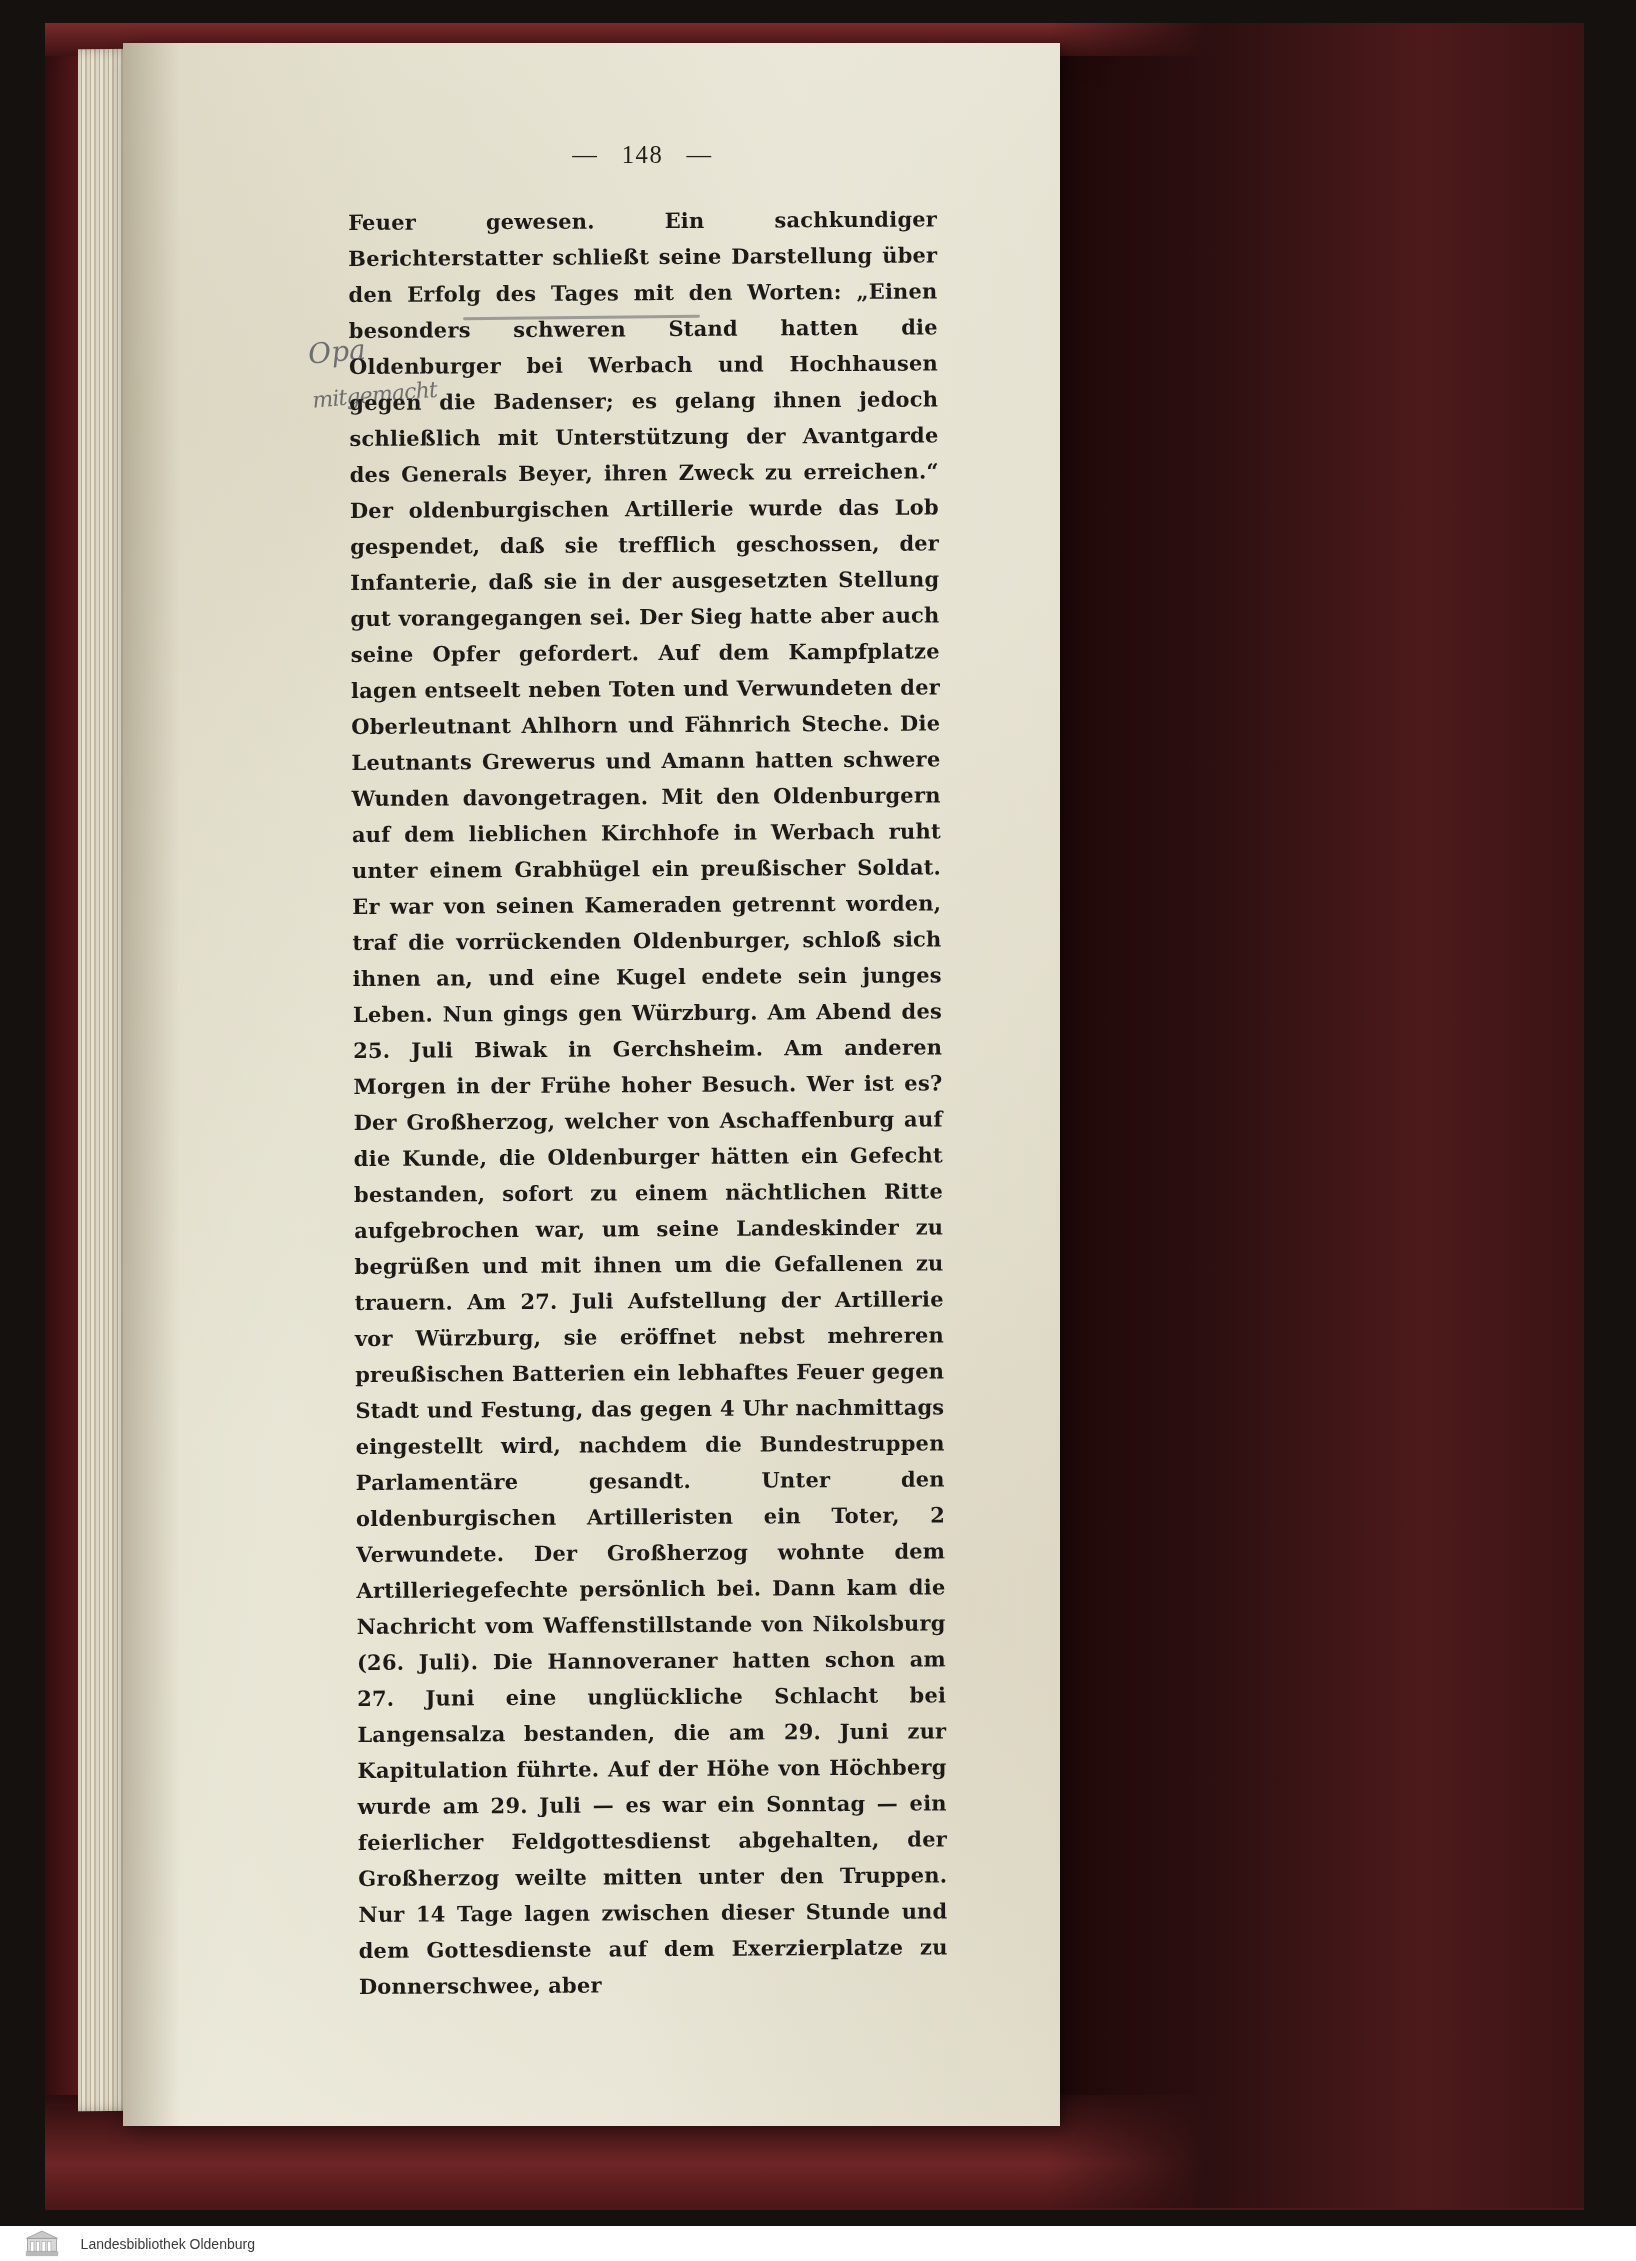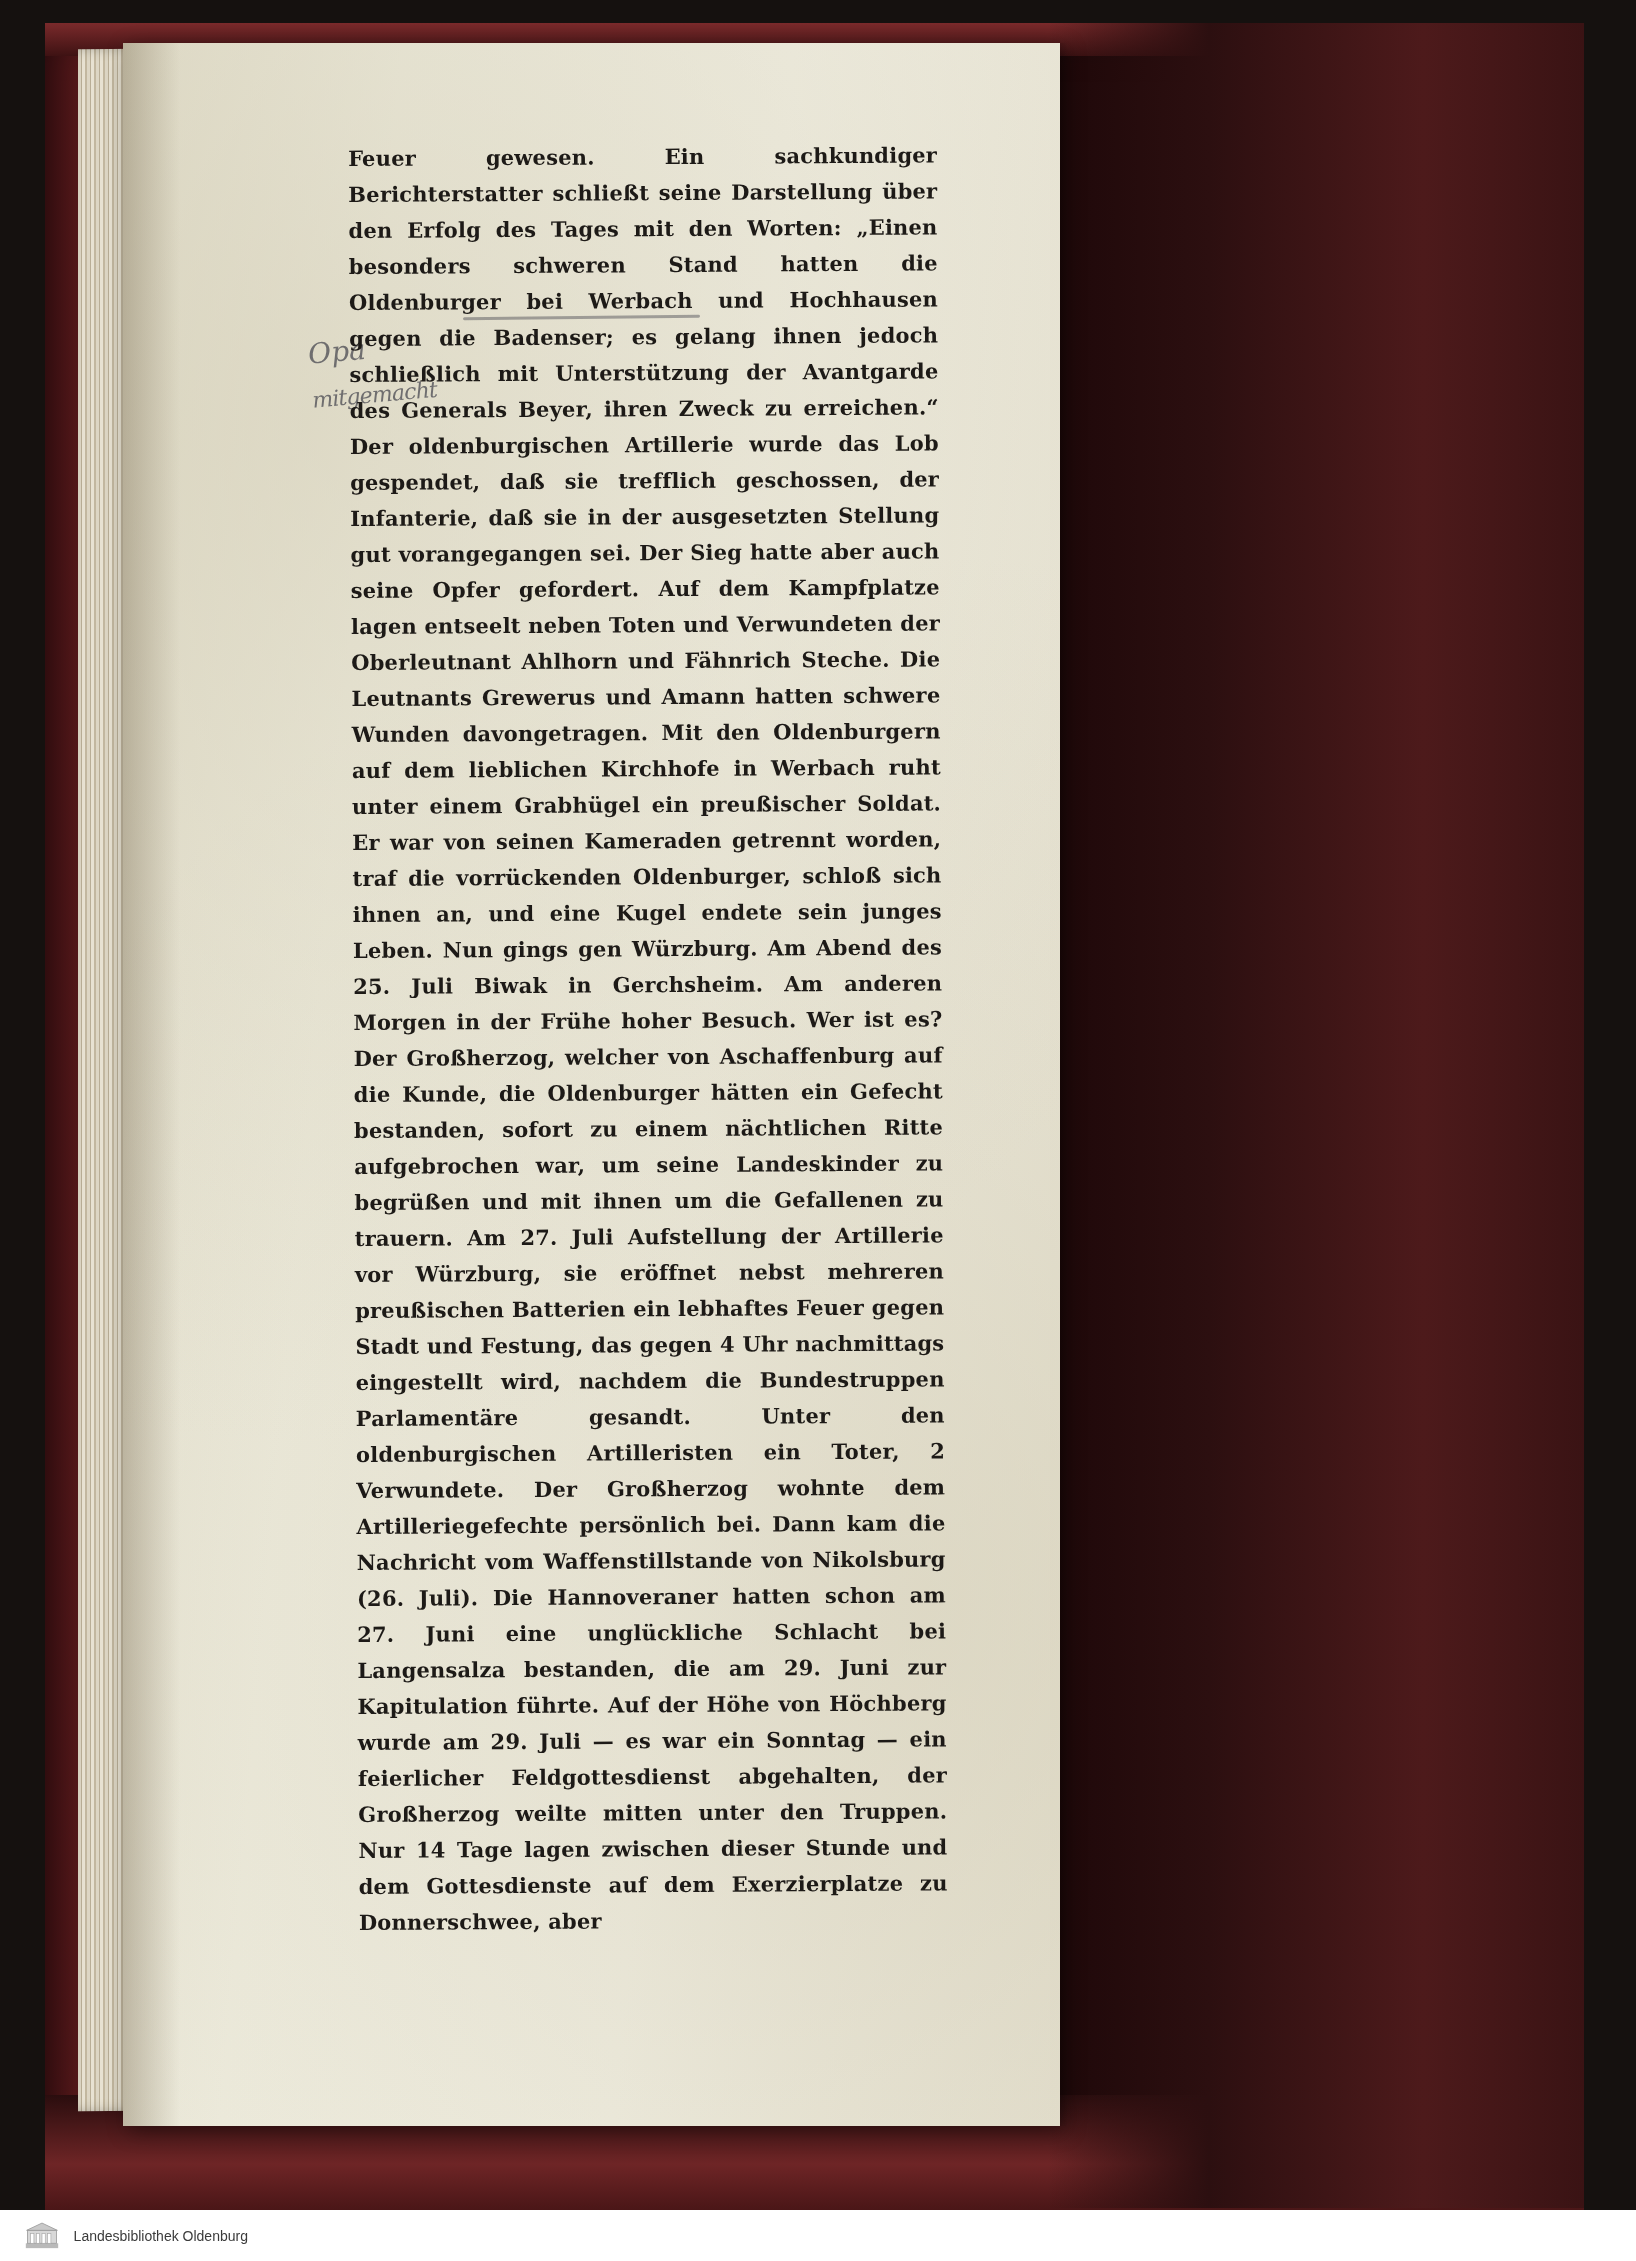--- a/index.html
+++ b/index.html
@@ -174,25 +174,25 @@
     transform: rotate(-0.6deg);
     border-radius: 1.6px;
   }
 
   
   .footer-bar {
     position: absolute;
     left: 0;
     bottom: 0;
     width: 1637px;
-    height: 51px;
+    height: 35px;
     background: #ffffff;
     display: flex;
     align-items: center;
-    gap: 15px;
+    gap: 22px;
     padding-left: 24.6px;
     box-sizing: border-box;
     margin-top: 30px;
   }
   .footer-logo {
     width: 34px;
     height: 28px;
     flex: 0 0 auto;
   }
   .footer-text {
@@ -214,20 +214,21 @@
   <div class="page-right-shadow"></div>
 
   <div class="page">
     <div class="annotation">
       <span class="l1">Opa</span>
       <span class="l2">mitgemacht</span>
     </div>
     <div class="pencil-underline"></div>
 
     <div class="content">
+      <div class="folio">—   148   —</div>
       <div class="body-text">
         <p>Feuer gewesen. Ein sachkundiger Berichterstatter schließt seine Darstellung über den Erfolg des Tages mit den Worten: „Einen besonders schweren Stand hatten die Oldenburger bei Werbach und Hochhausen gegen die Badenser; es gelang ihnen jedoch schließlich mit Unterstützung der Avantgarde des Generals Beyer, ihren Zweck zu erreichen.“ Der oldenburgischen Artillerie wurde das Lob gespendet, daß sie trefflich geschossen, der Infanterie, daß sie in der ausgesetzten Stellung gut vorangegangen sei. Der Sieg hatte aber auch seine Opfer gefordert. Auf dem Kampfplatze lagen entseelt neben Toten und Verwundeten der Oberleutnant Ahlhorn und Fähnrich Steche. Die Leutnants Grewerus und Amann hatten schwere Wunden davongetragen. Mit den Oldenburgern auf dem lieblichen Kirchhofe in Werbach ruht unter einem Grabhügel ein preußischer Soldat. Er war von seinen Kameraden getrennt worden, traf die vorrückenden Oldenburger, schloß sich ihnen an, und eine Kugel endete sein junges Leben. Nun gings gen Würzburg. Am Abend des 25. Juli Biwak in Gerchsheim. Am anderen Morgen in der Frühe hoher Besuch. Wer ist es? Der Großherzog, welcher von Aschaffenburg auf die Kunde, die Oldenburger hätten ein Gefecht bestanden, sofort zu einem nächtlichen Ritte aufgebrochen war, um seine Landeskinder zu begrüßen und mit ihnen um die Gefallenen zu trauern. Am 27. Juli Aufstellung der Artillerie vor Würzburg, sie eröffnet nebst mehreren preußischen Batterien ein lebhaftes Feuer gegen Stadt und Festung, das gegen 4 Uhr nachmittags eingestellt wird, nachdem die Bundestruppen Parlamentäre gesandt. Unter den oldenburgischen Artilleristen ein Toter, 2 Verwundete. Der Großherzog wohnte dem Artilleriegefechte persönlich bei. Dann kam die Nachricht vom Waffenstillstande von Nikolsburg (26. Juli). Die Hannoveraner hatten schon am 27. Juni eine unglückliche Schlacht bei Langensalza bestanden, die am 29. Juni zur Kapitulation führte. Auf der Höhe von Höchberg wurde am 29. Juli — es war ein Sonntag — ein feierlicher Feldgottesdienst abgehalten, der Großherzog weilte mitten unter den Truppen. Nur 14 Tage lagen zwischen dieser Stunde und dem Gottesdienste auf dem Exerzierplatze zu Donnerschwee, aber</p>
       </div>
     </div>
   </div>
 </div>
 
 <div class="footer-bar">
   <svg class="footer-logo" viewBox="0 0 42 34">
     <rect x="1" y="26" width="40" height="6" fill="#b9b9b9"></rect>

